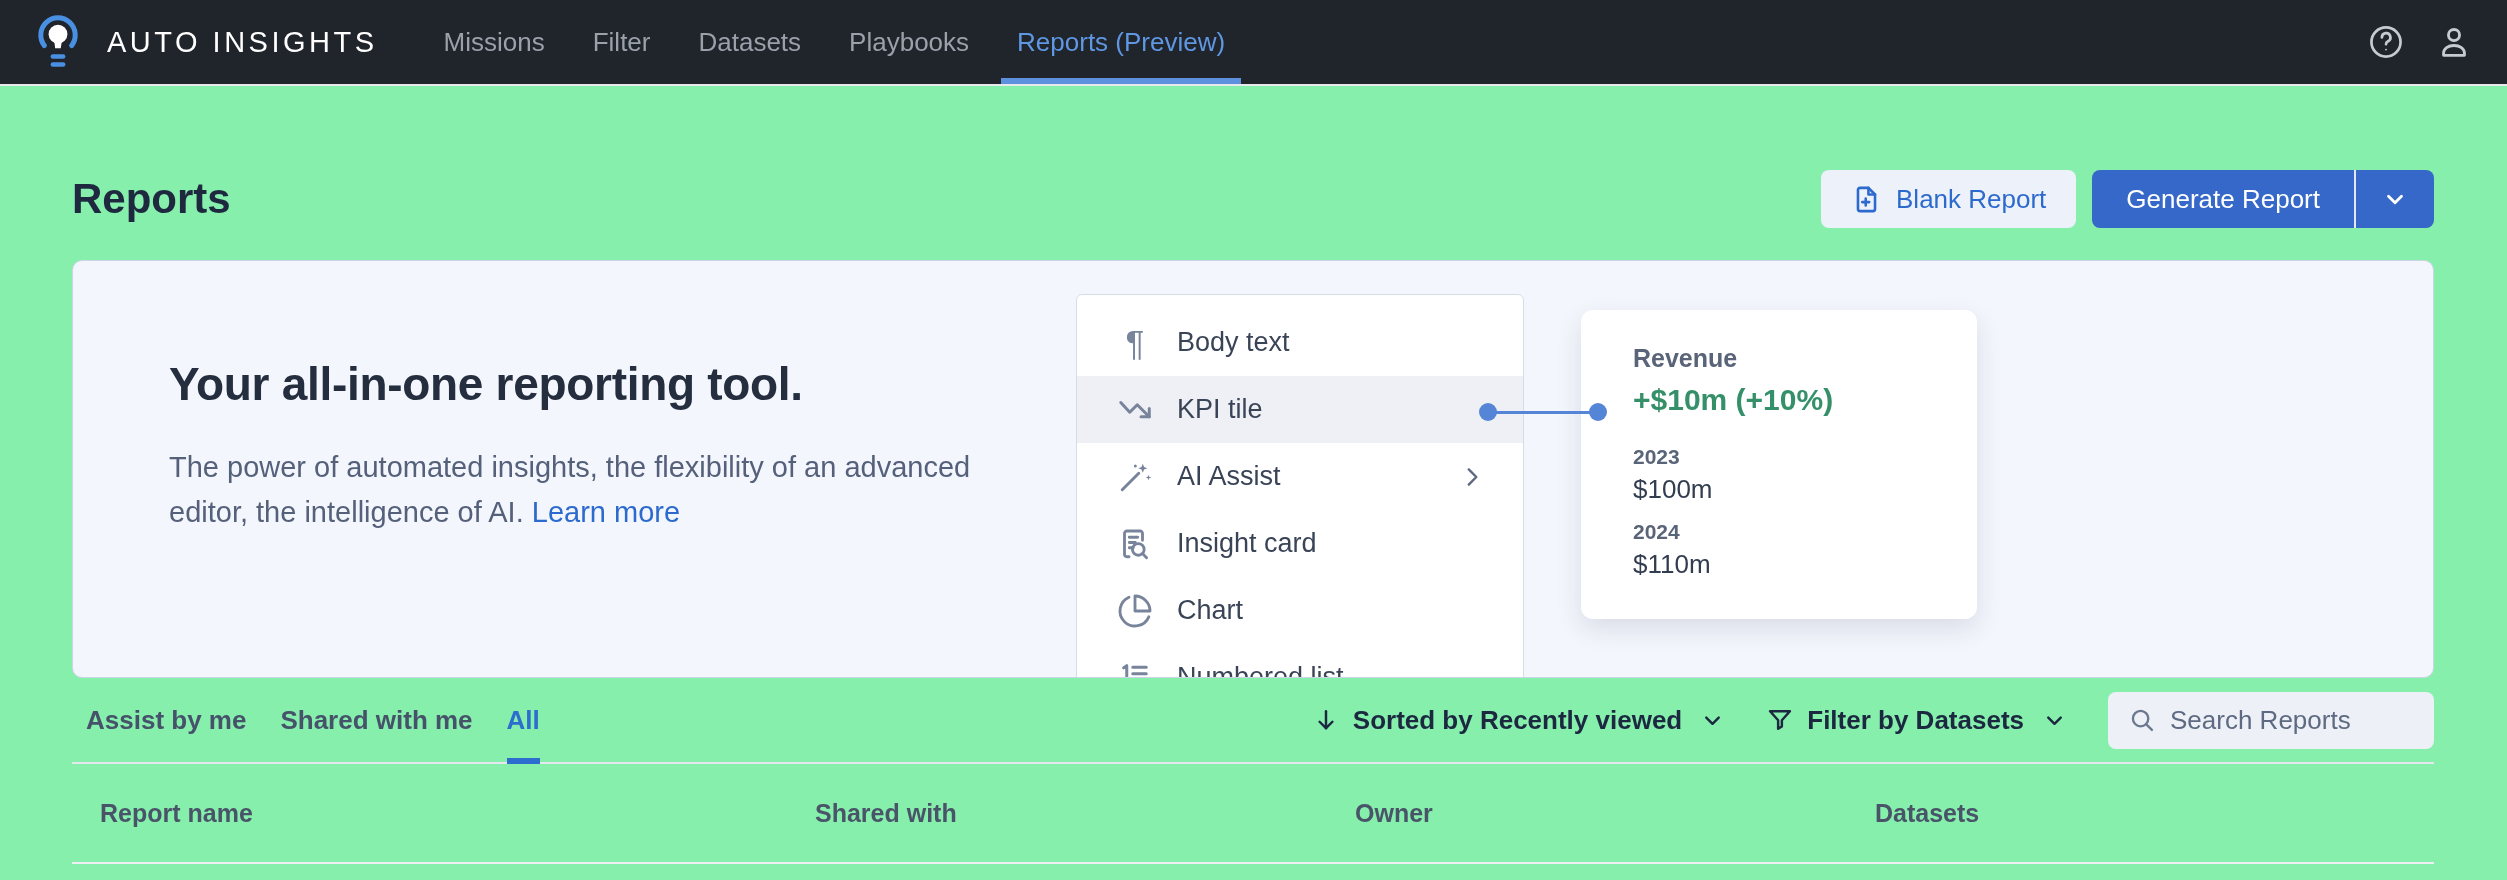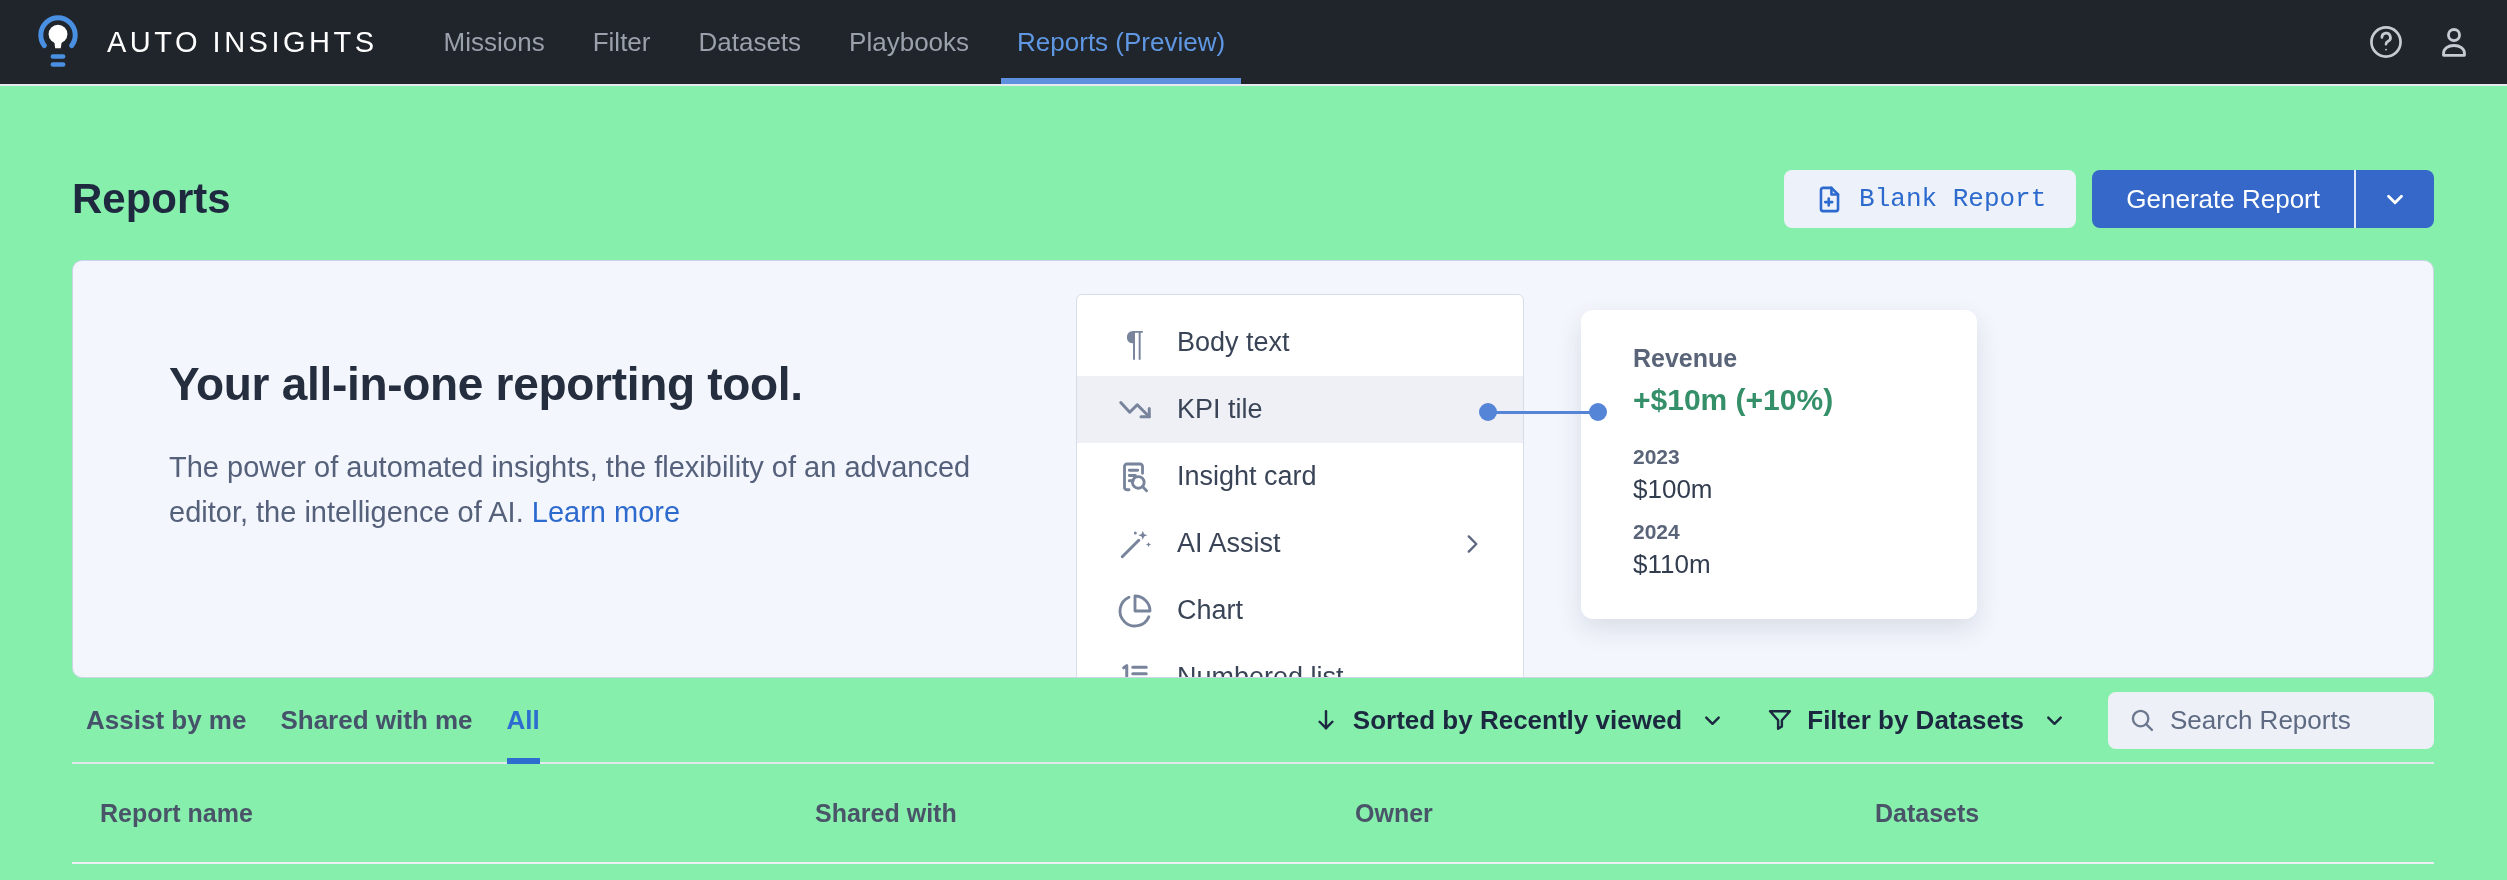--- a/index.html
+++ b/index.html
@@ -18,21 +18,21 @@
   .topnav-item.active::after { content:""; position:absolute; left:-10px; right:-10px; bottom:0; height:6px; background:#5d90dd; }
   .topbar-right { margin-left:auto; margin-right:34px; display:flex; align-items:center; gap:30px; }
   .topbar-icon { width:38px; height:38px; color:#c6cad1; cursor:pointer; display:flex; align-items:center; justify-content:center; }
 
   
   .main { padding:0 73px 4px 72px; }
 
   .page-header { margin-top:80px; height:66px; display:flex; align-items:center; justify-content:space-between; }
   .page-title { font-size:42px; font-weight:700; color:#1e2940; }
   .actions { display:flex; align-items:center; gap:16px; }
-  .btn-blank { display:flex; align-items:center; gap:14px; height:58px; padding:0 30px; background:#edf1f9; border:none; border-radius:8px; color:#2d6ace; font-size:26px; font-weight:500; font-family:Liberation Mono, monospace; cursor:pointer; }
+  .btn-blank { display:flex; align-items:center; gap:14px; height:58px; padding:0 30px; background:#edf1f9; border:none; border-radius:8px; color:#2d6ace; font-size:26px; font-weight:500; font-family:Liberation Sans, sans-serif; cursor:pointer; }
   .btn-split { display:flex; align-items:stretch; height:58px; cursor:pointer; }
   .btn-generate { display:flex; align-items:center; padding:0 34px; background:#3568c8; border:none; border-radius:8px 0 0 8px; color:#fff; font-size:26px; font-weight:500; font-family:inherit; cursor:pointer; }
   .btn-generate-caret { display:flex; align-items:center; justify-content:center; width:80px; background:#3568c8; border:none; border-left:2px solid rgba(255,255,255,.85); border-radius:0 8px 8px 0; color:#fff; cursor:pointer; }
 
   
   .banner { position:relative; margin-top:28px; height:418px; background:#f3f6fc; border:1px solid #ccd5e5; border-radius:10px; overflow:hidden; }
   .hero { position:absolute; left:96px; top:96px; width:900px; }
   .hero-title { font-size:46px; font-weight:700; color:#252e3e; letter-spacing:-0.3px; margin-bottom:34px; }
   .hero-sub { font-size:29px; line-height:45px; color:#55607a; max-width:860px; }
   .hero-sub a { color:#2d6ace; text-decoration:none; cursor:pointer; }
@@ -172,44 +172,44 @@
           <span class="mi">
             <svg width="36" height="36" viewBox="0 0 24 24" fill="none" stroke="currentColor" stroke-width="2" stroke-linecap="round" stroke-linejoin="round">
               <polyline points="2.5 7 8.5 13.5 13.5 8.5 21.5 16.5"></polyline>
               <polyline points="16 16.5 21.5 16.5 21.5 11"></polyline>
             </svg>
           </span>
           <span class="menu-label">KPI tile</span>
         </div>
         <div class="menu-row">
           <span class="mi">
+            <svg width="36" height="36" viewBox="0 0 24 24" fill="none" stroke="currentColor" stroke-width="2" stroke-linecap="round">
+              <path d="M3.5 20.5L14.5 9.5"></path>
+              <path d="M17.2 3.2l.85 2.15L20.2 6.2l-2.15.85-.85 2.15-.85-2.15L14.2 6.2l2.15-.85z" fill="currentColor" stroke="none"></path>
+              <path d="M21 10.6l.5 1.3 1.3.5-1.3.5-.5 1.3-.5-1.3-1.3-.5 1.3-.5z" fill="currentColor" stroke="none"></path>
+              <circle cx="12.2" cy="4.6" r="1" fill="currentColor" stroke="none"></circle>
+            </svg>
+          </span>
+          <span class="menu-label">AI Assist</span>
+          <span class="menu-chevron">
+            <svg width="26" height="26" viewBox="0 0 24 24" fill="none" stroke="currentColor" stroke-width="2.2" stroke-linecap="round" stroke-linejoin="round">
+              <polyline points="9 5 16 12 9 19"></polyline>
+            </svg>
+          </span>
+        </div>
+        <div class="menu-row">
+          <span class="mi">
             <svg width="36" height="36" viewBox="0 0 24 24" fill="none" stroke="currentColor" stroke-width="1.9" stroke-linecap="round" stroke-linejoin="round">
               <path d="M8 20.5H6.6A1.6 1.6 0 0 1 5 18.9V4.9a1.6 1.6 0 0 1 1.6-1.6h8.8A1.6 1.6 0 0 1 17 4.9v4.6"></path>
               <path d="M8.2 7.5h5.6 M8.2 11h4 M8.2 14.5h2.6"></path>
               <circle cx="14.2" cy="15.6" r="3.9"></circle>
               <path d="M17 18.4l2.7 2.7"></path>
             </svg>
           </span>
           <span class="menu-label">Insight card</span>
-        </div>
-        <div class="menu-row">
-          <span class="mi">
-            <svg width="36" height="36" viewBox="0 0 24 24" fill="none" stroke="currentColor" stroke-width="2" stroke-linecap="round">
-              <path d="M3.5 20.5L14.5 9.5"></path>
-              <path d="M17.2 3.2l.85 2.15L20.2 6.2l-2.15.85-.85 2.15-.85-2.15L14.2 6.2l2.15-.85z" fill="currentColor" stroke="none"></path>
-              <path d="M21 10.6l.5 1.3 1.3.5-1.3.5-.5 1.3-.5-1.3-1.3-.5 1.3-.5z" fill="currentColor" stroke="none"></path>
-              <circle cx="12.2" cy="4.6" r="1" fill="currentColor" stroke="none"></circle>
-            </svg>
-          </span>
-          <span class="menu-label">AI Assist</span>
-          <span class="menu-chevron">
-            <svg width="26" height="26" viewBox="0 0 24 24" fill="none" stroke="currentColor" stroke-width="2.2" stroke-linecap="round" stroke-linejoin="round">
-              <polyline points="9 5 16 12 9 19"></polyline>
-            </svg>
-          </span>
         </div>
         <div class="menu-row">
           <span class="mi">
             <svg width="36" height="36" viewBox="0 0 24 24" fill="none" stroke="currentColor" stroke-width="1.9" stroke-linecap="round" stroke-linejoin="round">
               <path d="M21.21 15.89A10 10 0 1 1 8 2.83"></path>
               <path d="M22 12A10 10 0 0 0 12 2v10z"></path>
             </svg>
           </span>
           <span class="menu-label">Chart</span>
         </div>

